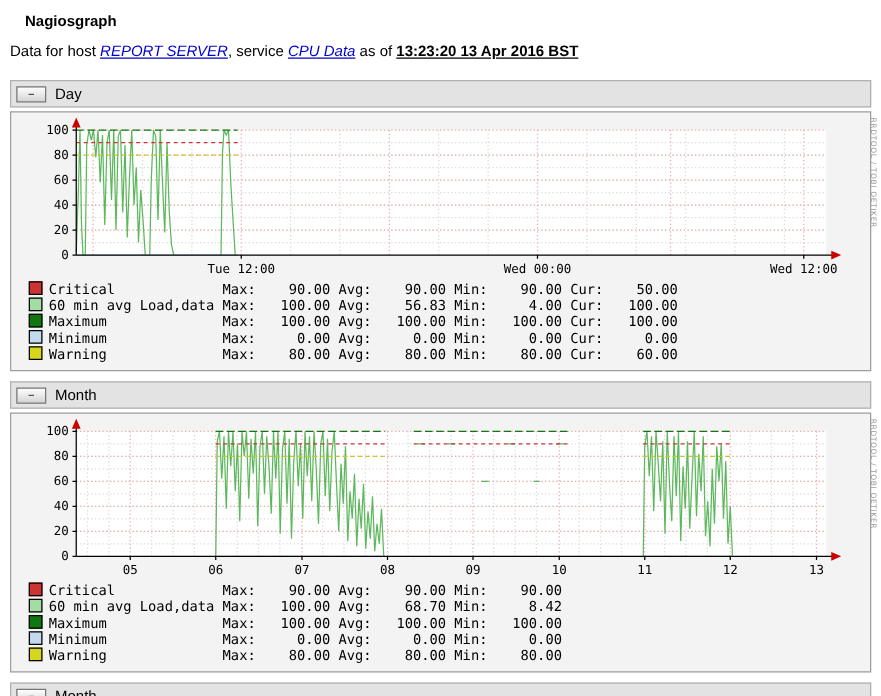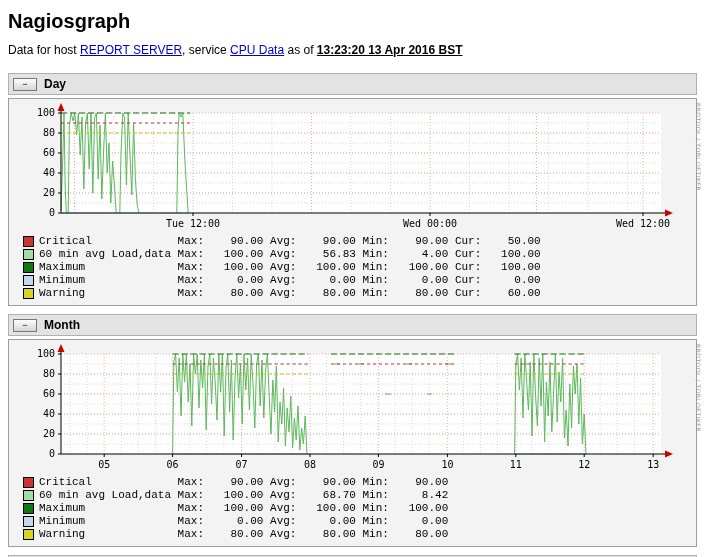--- a/index.html
+++ b/index.html
@@ -1,29 +1,29 @@
 <!DOCTYPE html>
 <html><head>
 <meta charset="utf-8">
 <style>
   html,body{margin:0;padding:0;background:#fff;}
   body{width:705px;height:557px;overflow:hidden;font-family:"Liberation Sans",sans-serif;color:#000;}
   .page{padding:6px 8px 0 8px;}
-  h1{font-size:20px;margin:4px 0 10px 0;}
+  h1{font-size:12px;margin:4px 0 10px 12px;}
   .subtitle{font-size:12px;margin:0 0 16px 0;}
-  .subtitle a{color:#0000cc;text-decoration:underline;cursor:pointer;}
+  .subtitle a{color:#0000cc;text-decoration:underline;cursor:pointer;font-style:italic;}
   .subtitle b{font-weight:bold;text-decoration:underline;}
   .section-header{background:#e3e3e3;border:1px solid #b0b0b0;height:18px;display:flex;align-items:center;gap:7px;padding:1px 4px;margin-top:8px;}
   .collapse-btn{width:24px;height:13px;font-size:9px;line-height:8px;border:1px solid #777;background:linear-gradient(#fdfdfd,#d5d5d5);padding:0;cursor:pointer;font-family:"Liberation Sans",sans-serif;}
-  .section-label{font-weight:bold;font-size:12px;}
+  .section-label{font-weight:normal;font-size:12px;}
   .panel{background:#f3f3f3;border:1px solid #9e9e9e;margin-top:3px;padding:4px 2px 6px 4px;position:relative;}
   .graph-area{position:relative;}
   .watermark{position:absolute;top:0;right:-8px;writing-mode:vertical-rl;font-size:6px;color:#9a9a9a;letter-spacing:0.5px;font-family:"DejaVu Sans",sans-serif;}
   .legend{margin:3px 0 0 10px;font-family:"DejaVu Sans Mono",monospace;font-size:11px;}
-  .legend-row{display:flex;align-items:flex-end;height:13px;font-family:Liberation Mono, monospace;}
+  .legend-row{display:flex;align-items:flex-start;height:13px;}
   .swatch{width:9px;height:9px;border:1px solid #000;margin-right:5px;flex:none;box-sizing:content-box;}
   .lname{width:21ch;white-space:pre;}
   .lstat{white-space:pre;margin-right:1ch;}
   svg{display:block;}
 </style>
 </head>
 <body>
 
 <div class="page">
 

